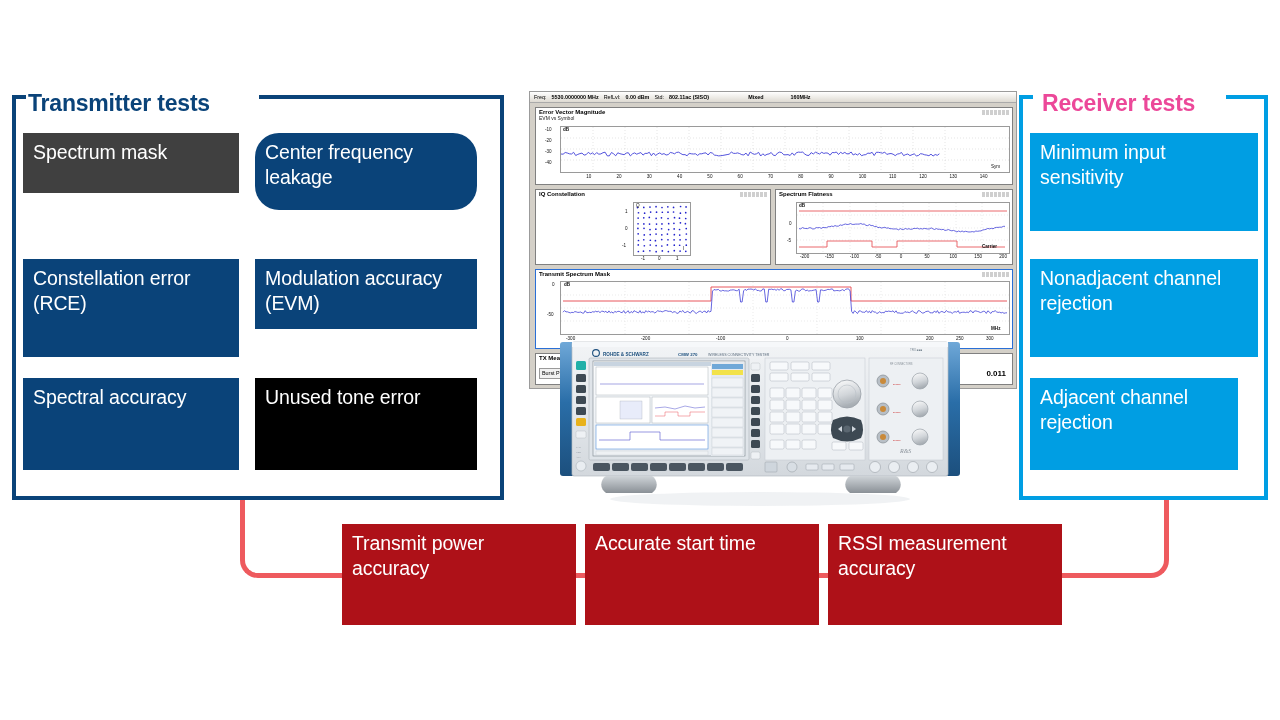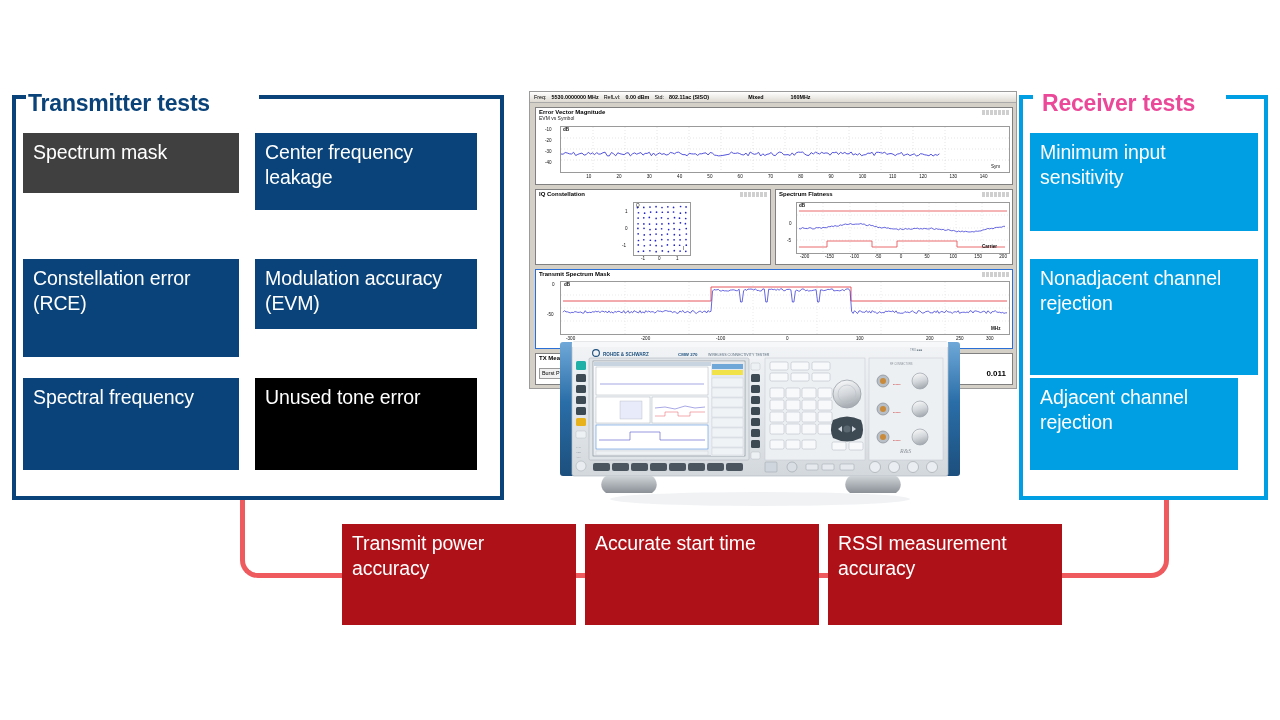--- a/index.html
+++ b/index.html
@@ -128,49 +128,49 @@
   <div class="frame-border-right" style="right:0; top:0; width:4px; height:405px;"></div>
   <div class="frame-border-bottom" style="left:0; bottom:0; height:4px; width:492px;"></div>
   <div class="frame-top-seg" style="left:0; top:0; height:4px; width:14px;"></div>
   <div class="frame-top-seg" style="right:0; top:0; height:4px; width:245px;"></div>
 </div>
 <div class="group-title" style="left:28px; top:92px; font-size:23px; color:#0a4379;">Transmitter tests</div>
 
 <div class="tile" style="left:23px; top:133px; width:216px; height:60px; background:#404040;">
   <span class="tile-label">Spectrum mask</span>
 </div>
-<div class="tile" style="left:255px; top:133px; width:222px; height:77px; background:#0a4379;">
+<div class="tile" style="left:255px; top:133px; width:222px; height:77px; background:#0a4379;border-radius:24px;">
   <span class="tile-label">Center frequency leakage</span>
 </div>
 <div class="tile" style="left:23px; top:259px; width:216px; height:98px; background:#0a4379;">
   <span class="tile-label">Constellation error (RCE)</span>
 </div>
 <div class="tile" style="left:255px; top:259px; width:222px; height:70px; background:#0a4379;">
   <span class="tile-label">Modulation accuracy (EVM)</span>
 </div>
 <div class="tile" style="left:23px; top:378px; width:216px; height:92px; background:#0a4379;">
-  <span class="tile-label">Spectral frequency</span>
+  <span class="tile-label">Spectral accuracy</span>
 </div>
 <div class="tile" style="left:255px; top:378px; width:222px; height:92px; background:#000000;">
   <span class="tile-label">Unused tone error</span>
 </div>
 
 <div id="receiver-group" class="group-frame" style="left:1019px; top:95px; width:249px; height:405px; color:#009ee3;">
   <div class="frame-border-left" style="left:0; top:0; width:4px; height:405px;"></div>
   <div class="frame-border-right" style="right:0; top:0; width:4px; height:405px;"></div>
   <div class="frame-border-bottom" style="left:0; bottom:0; height:4px; width:249px;"></div>
   <div class="frame-top-seg" style="left:0; top:0; height:4px; width:14px;"></div>
   <div class="frame-top-seg" style="right:0; top:0; height:4px; width:42px;"></div>
 </div>
 <div class="group-title" style="left:1042px; top:92px; font-size:23px; color:#ec4899;">Receiver tests</div>
 
 <div class="tile" style="left:1030px; top:133px; width:228px; height:98px; background:#009ee3;">
   <span class="tile-label">Minimum input sensitivity</span>
 </div>
-<div class="tile" style="left:1030px; top:259px; width:228px; height:116px; background:#009ee3;">
+<div class="tile" style="left:1030px; top:259px; width:228px; height:98px; background:#009ee3;">
   <span class="tile-label">Nonadjacent channel rejection</span>
 </div>
 <div class="tile" style="left:1030px; top:378px; width:208px; height:92px; background:#009ee3;">
   <span class="tile-label">Adjacent channel rejection</span>
 </div>
 
 <div class="conn" style="left:240px; top:500px; width:110px; height:78px;
             border-left-width:5px; border-bottom-width:5px;
             border-bottom-left-radius:18px;"></div>
 <div class="conn" style="left:1059px; top:500px; width:110px; height:78px;

